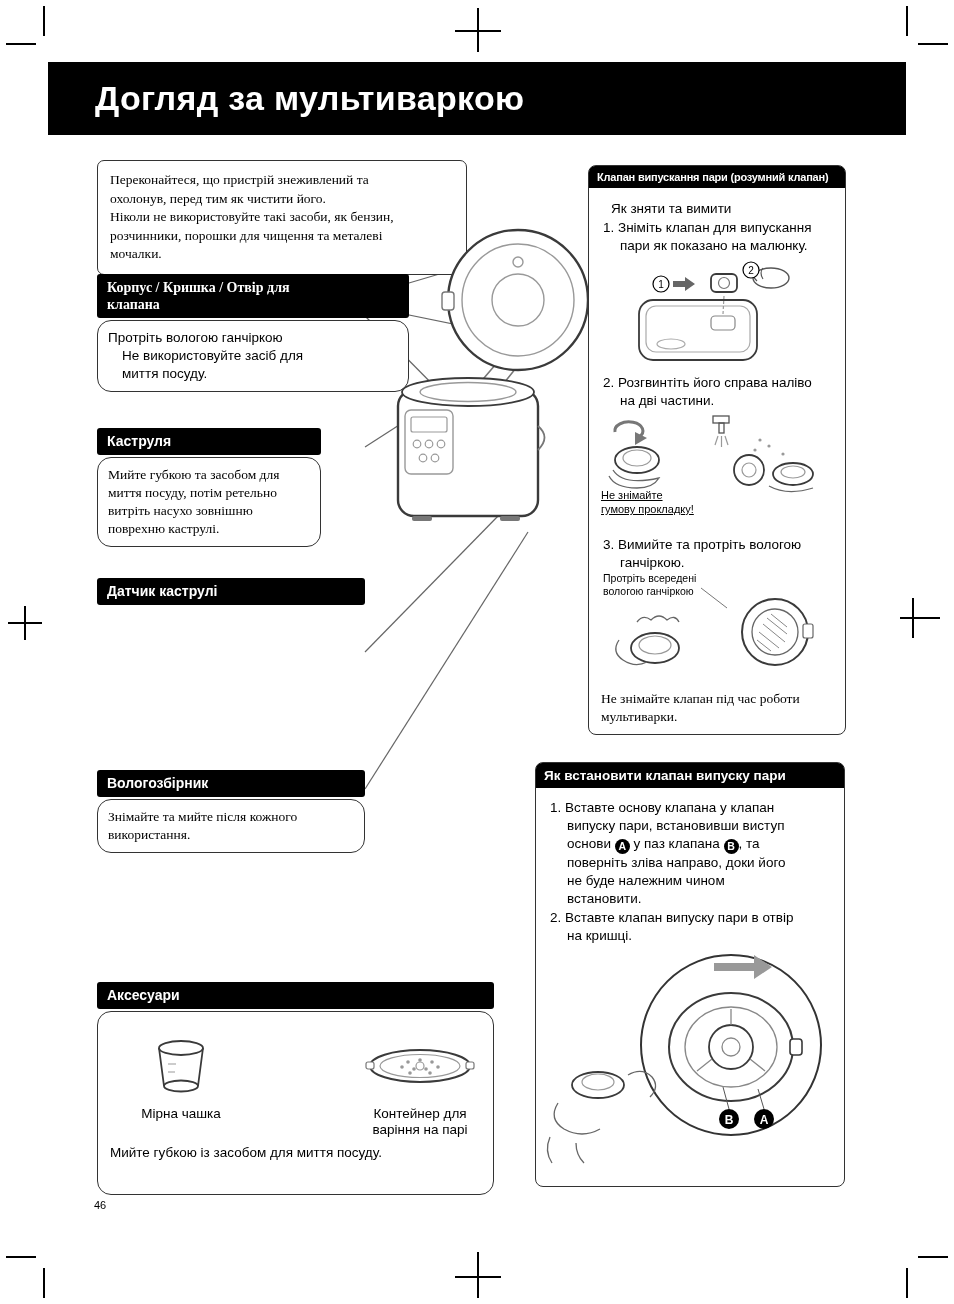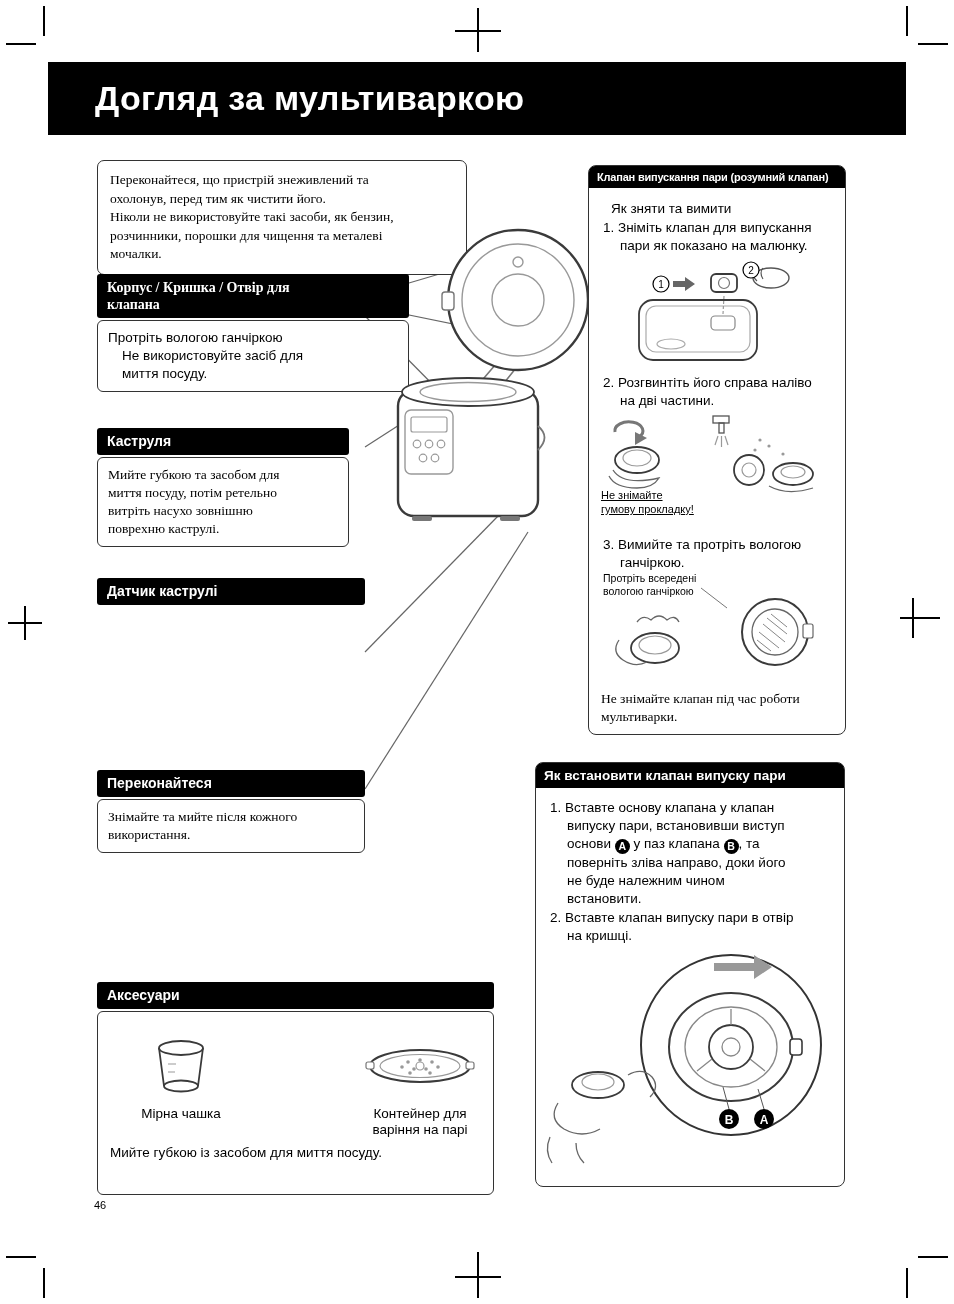--- a/index.html
+++ b/index.html
@@ -14,21 +14,21 @@
   .title-bar span { font-size:34px; font-weight:bold; letter-spacing:.3px; }
 
   .warning-box { position:absolute; left:97px; top:160px; width:370px; min-height:106px;
                  border:1.6px solid #333; border-radius:7px; padding:10px 12px;
                  font-size:13.5px; line-height:18.5px; background:#fff; }
 
   .pre { white-space:pre-line;font-family:Liberation Serif, serif; }
   .sec { position:absolute; }
   .sec-header { background:#000; color:#fff; font-weight:bold; font-size:14px;
                 line-height:17px; padding:5px 10px; border-radius:3px; }
-  .sec-body { border:1.6px solid #333; border-radius:6px; background:#fff;
+  .sec-body { border:1.6px solid #333; border-radius:14px; background:#fff;
               padding:8px 10px; font-size:13.5px; line-height:18px; margin-top:2px; }
   .hang { white-space:pre-line; padding-left:24px; text-indent:-14px; }
 
   .rbox { position:absolute; border:1.6px solid #333; border-radius:8px; background:#fff; }
   .rbox-header { position:absolute; top:0; left:0; right:0; background:#000; color:#fff;
                  font-weight:bold; padding:5px 8px; border-radius:6px 6px 0 0; }
   .step { position:absolute; white-space:pre-line; padding-left:17px; text-indent:-17px;
           font-size:13.5px; line-height:18px; }
   .plain { position:absolute; font-size:13.5px; line-height:18px; }
   .note-underline { position:absolute; text-decoration:underline; font-size:11px;
@@ -96,34 +96,34 @@
   </div>
 
   <section class="sec" style="left:97px;top:274px;width:312px">
     <div class="sec-header pre">Корпус / Кришка / Отвір для
 клапана</div>
     <div class="sec-body hang" style="min-height:60px">Протріть вологою ганчіркою
 Не використовуйте засіб для
 миття посуду.</div>
   </section>
 
-  <section class="sec" style="left:97px;top:428px;width:252px">
+  <section class="sec" style="left:97px;top:428px;width:224px">
     <div class="sec-header">Каструля</div>
     <div class="sec-body pre" style="min-height:88px">Мийте губкою та засобом для
 миття посуду, потім ретельно
 витріть насухо зовнішню
 поврехню каструлі.</div>
   </section>
 
   <section class="sec" style="left:97px;top:578px;width:268px">
     <div class="sec-header">Датчик каструлі</div>
   </section>
 
   <section class="sec" style="left:97px;top:770px;width:268px">
-    <div class="sec-header">Переконайтеся</div>
+    <div class="sec-header">Вологозбірник</div>
     <div class="sec-body pre" style="min-height:52px">Знімайте та мийте після кожного
 використання.</div>
   </section>
 
   <section class="sec" style="left:97px;top:982px;width:397px">
     <div class="sec-header">Аксесуари</div>
     <div class="sec-body acc-body">
       <div class="acc-item" style="left:22px;top:24px;width:122px">
         <svg width="70" height="62" viewBox="0 0 70 62">
           <g fill="none" stroke="#3a3a3a" stroke-width="1.8">

